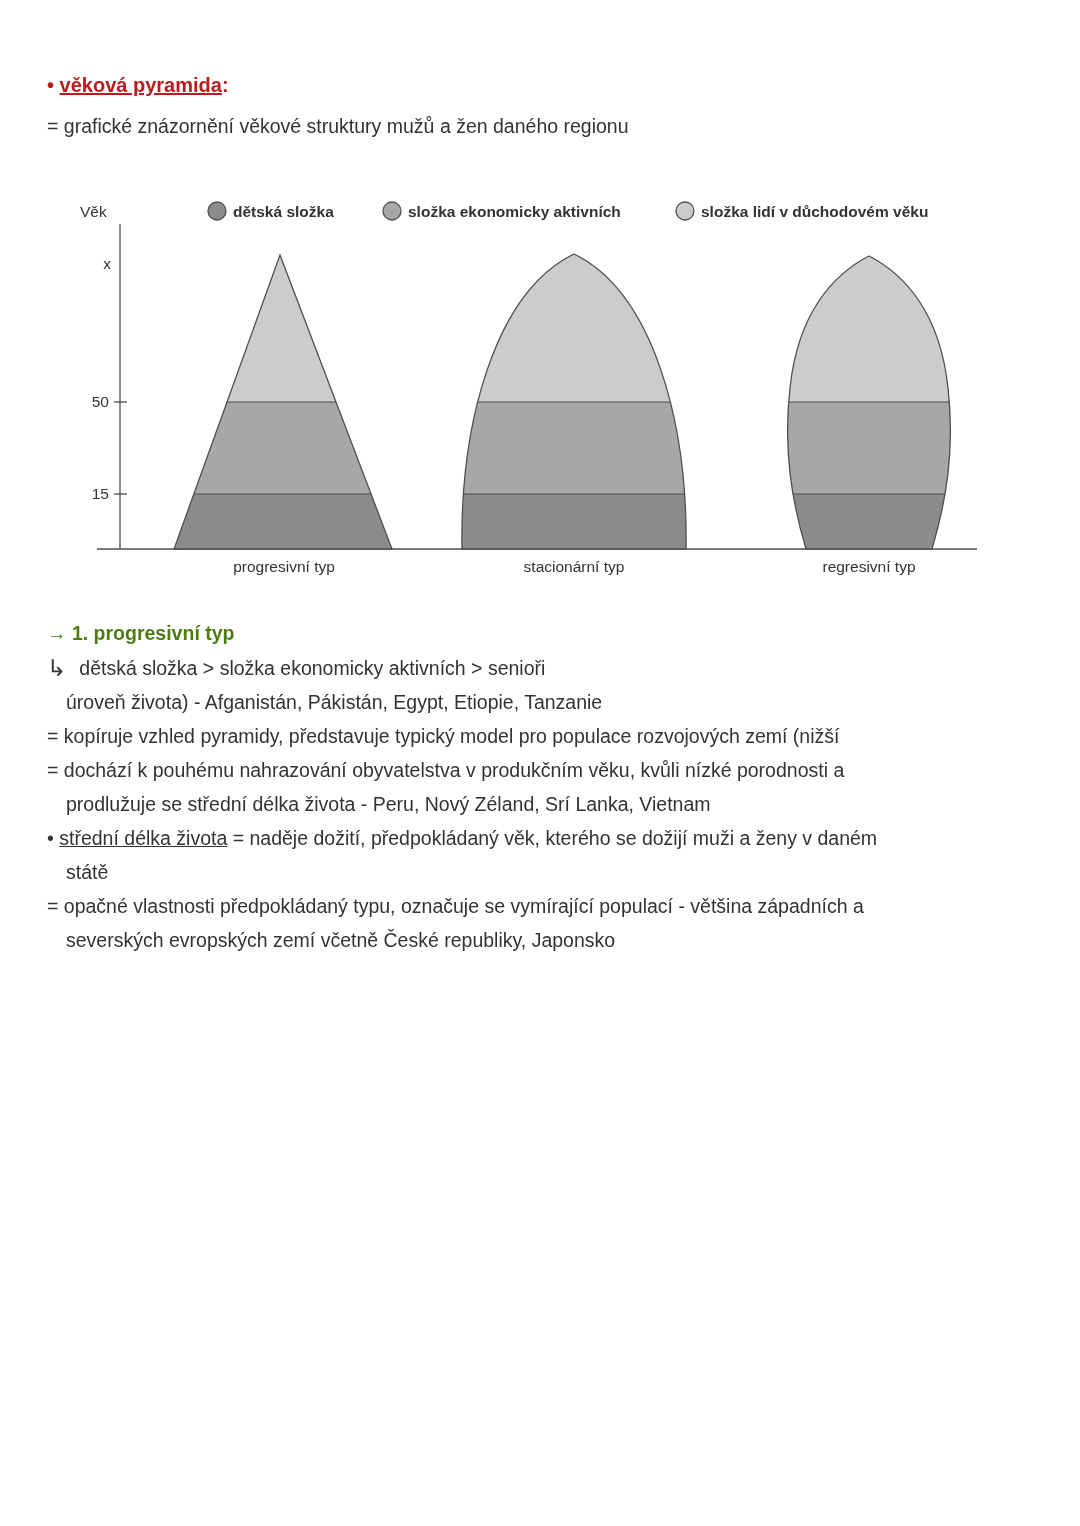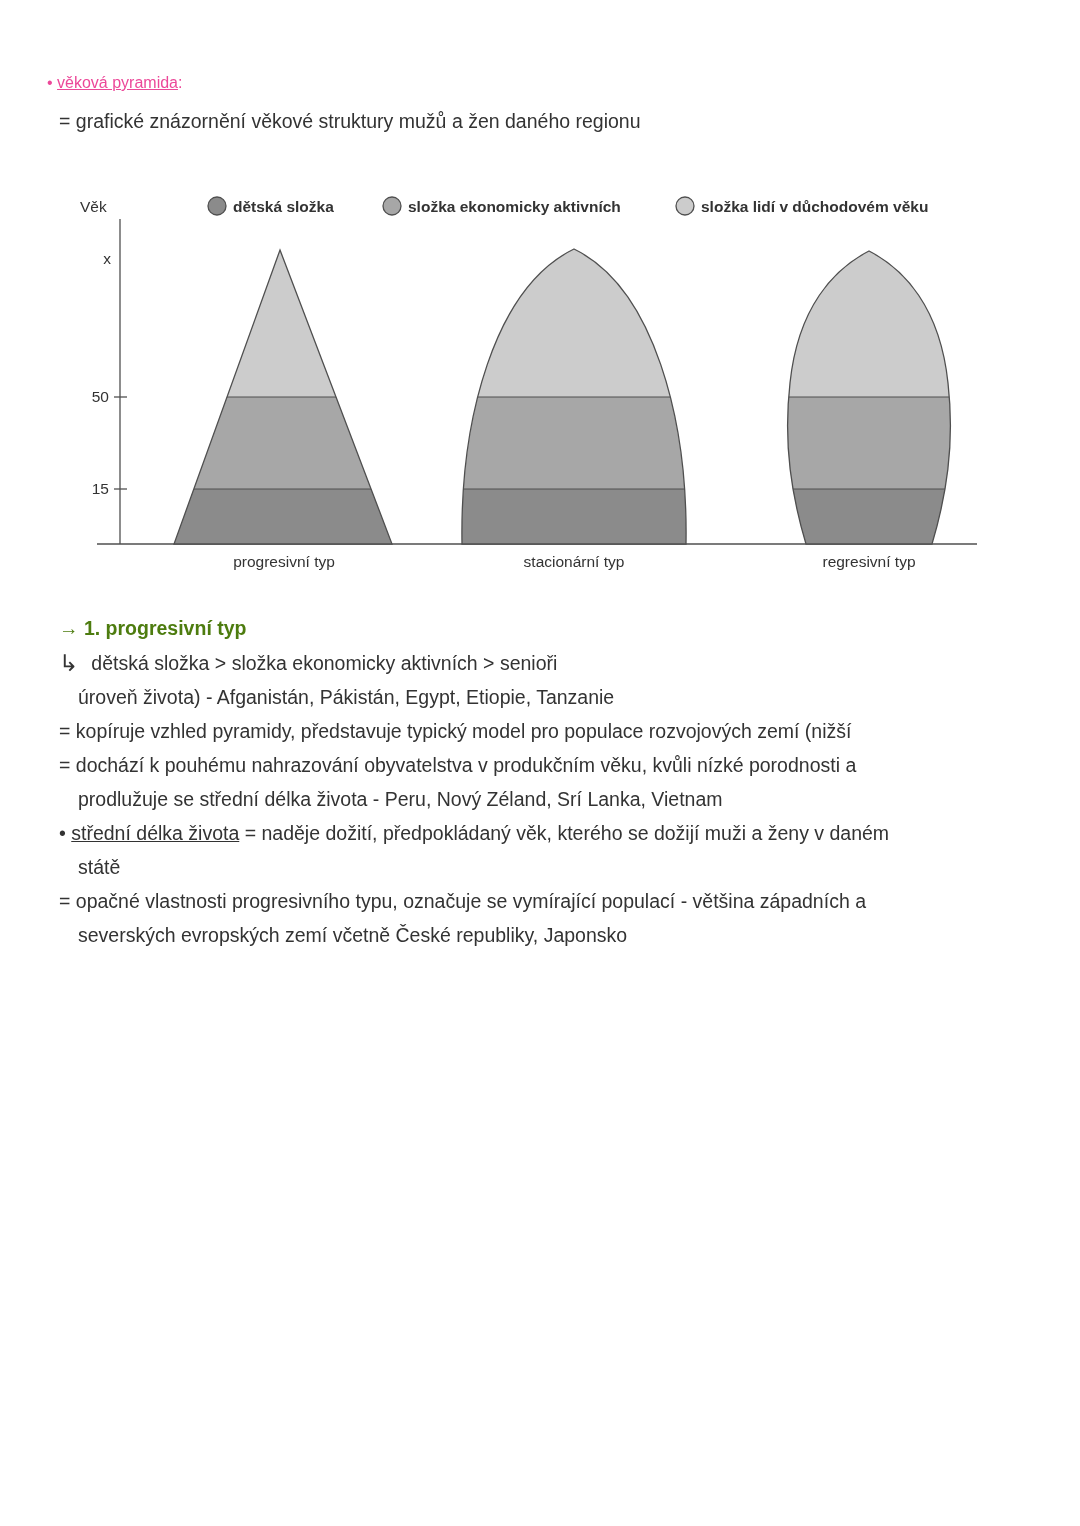--- a/index.html
+++ b/index.html
@@ -4,24 +4,24 @@
 <style>
   * { margin:0; padding:0; box-sizing:border-box; }
   html, body { background:#ffffff; }
   body {
     width:1080px; height:1526px; overflow:hidden;
     font-family:"Liberation Sans", sans-serif;
     color:#333333;
   }
   .page { padding:74px 45px 0 47px; }
 
-  .title-line { font-size:16px; font-weight:400; color:#ec4899; }
+  .title-line { font-size:20px; font-weight:700; color:#b91c1c; }
   .title-term { text-decoration:underline; }
 
-  .line { font-size:19.5px; line-height:34px; color:#333333;margin-left:12px; }
+  .line { font-size:19.5px; line-height:34px; color:#333333; }
   .definition-line { margin-top:12px; }
 
   .figure { margin:47px 0 24px 0; }
 
   .heading-line { font-weight:700; color:#4d7c0f; }
   .hook { font-size:23px; margin-right:13px; display:inline-block; transform:translateY(1px); }
   .indent { padding-left:19px; }
   .underlined { text-decoration:underline; }
 
   svg text { font-family:"Liberation Sans", sans-serif; font-size:15.5px; fill:#333333; }
@@ -129,17 +129,17 @@
   <div>
     <div class="line">
       <span>•</span>
       <span class="underlined">střední délka života</span>
       <span>= naděje dožití, předpokládaný věk, kterého se dožijí muži a ženy v daném</span>
     </div>
     <div class="line indent">státě</div>
   </div>
 
   <div>
-    <div class="line">= opačné vlastnosti progresivního typu, označuje se vymírající populací - většina západních a</div>
+    <div class="line">= opačné vlastnosti předpokládaný typu, označuje se vymírající populací - většina západních a</div>
     <div class="line indent">severských evropských zemí včetně České republiky, Japonsko</div>
   </div>
 
 </div>
 
 </body></html>

